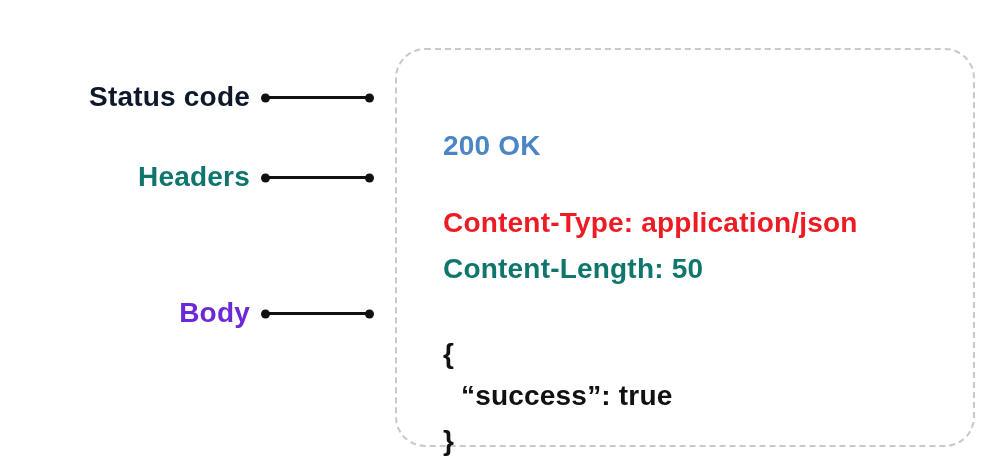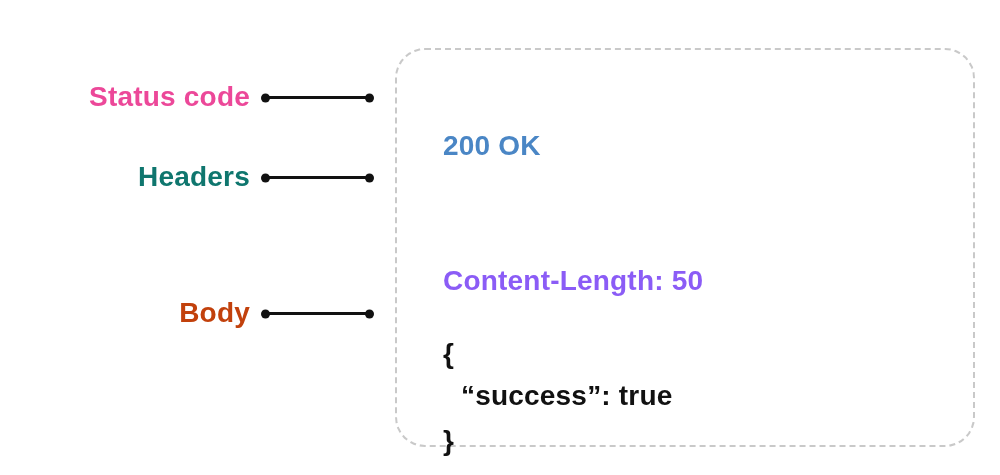--- a/index.html
+++ b/index.html
@@ -16,23 +16,23 @@
   
   .diagram-label {
     position: absolute;
     right: 750px;
     white-space: nowrap;
     font-size: 28px;
     font-weight: 700;
     line-height: 34px;
     letter-spacing: 0.2px;
   }
-  .label-status  { top: 80px;  color: #ec4899; }
+  .label-status  { top: 80px;  color: #0f172a; }
   .label-headers { top: 160px; color: #0f766e; }
-  .label-body    { top: 296px; color: #c2410c; }
+  .label-body    { top: 296px; color: #6d28d9; }
 
   
   .connector {
     position: absolute;
     left: 265px;
     width: 105px;
     height: 3px;
     background: #111111;
     border-radius: 2px;
   }
@@ -69,21 +69,21 @@
     white-space: nowrap;
     font-size: 28px;
     font-weight: 700;
     line-height: 34px;
     letter-spacing: 0.2px;
     color: #111111;
     margin-top: 48px;
   }
   .status-line   { left: 443px; top: 81px;  color: #4a86c5; }
   .header-line-1 { left: 443px; top: 158px; color: #ed1c24; }
-  .header-line-2 { left: 443px; top: 216px; color: #8b5cf6; }
+  .header-line-2 { left: 443px; top: 204px; color: #0f766e; }
   .body-line-1   { left: 443px; top: 289px; }
   .body-line-2   { left: 461px; top: 331px; }
   .body-line-3   { left: 443px; top: 376px; }
 </style>
 </head>
 <body>
 
 <div class="canvas">
 
   <span class="diagram-label label-status">Status code</span>
@@ -104,20 +104,21 @@
 
   <div class="connector connector-body">
     <span class="dot dot-left"></span>
     <span class="dot dot-right"></span>
   </div>
 
   <div class="response-box"></div>
 
   <span class="box-line status-line">200 OK</span>
 
+  <span class="box-line header-line-1">Content-Type: application/json</span>
 
   <span class="box-line header-line-2">Content-Length: 50</span>
 
   <span class="box-line body-line-1">{</span>
 
   <span class="box-line body-line-2">“success”: true</span>
 
   <span class="box-line body-line-3">}</span>
 
 </div>

